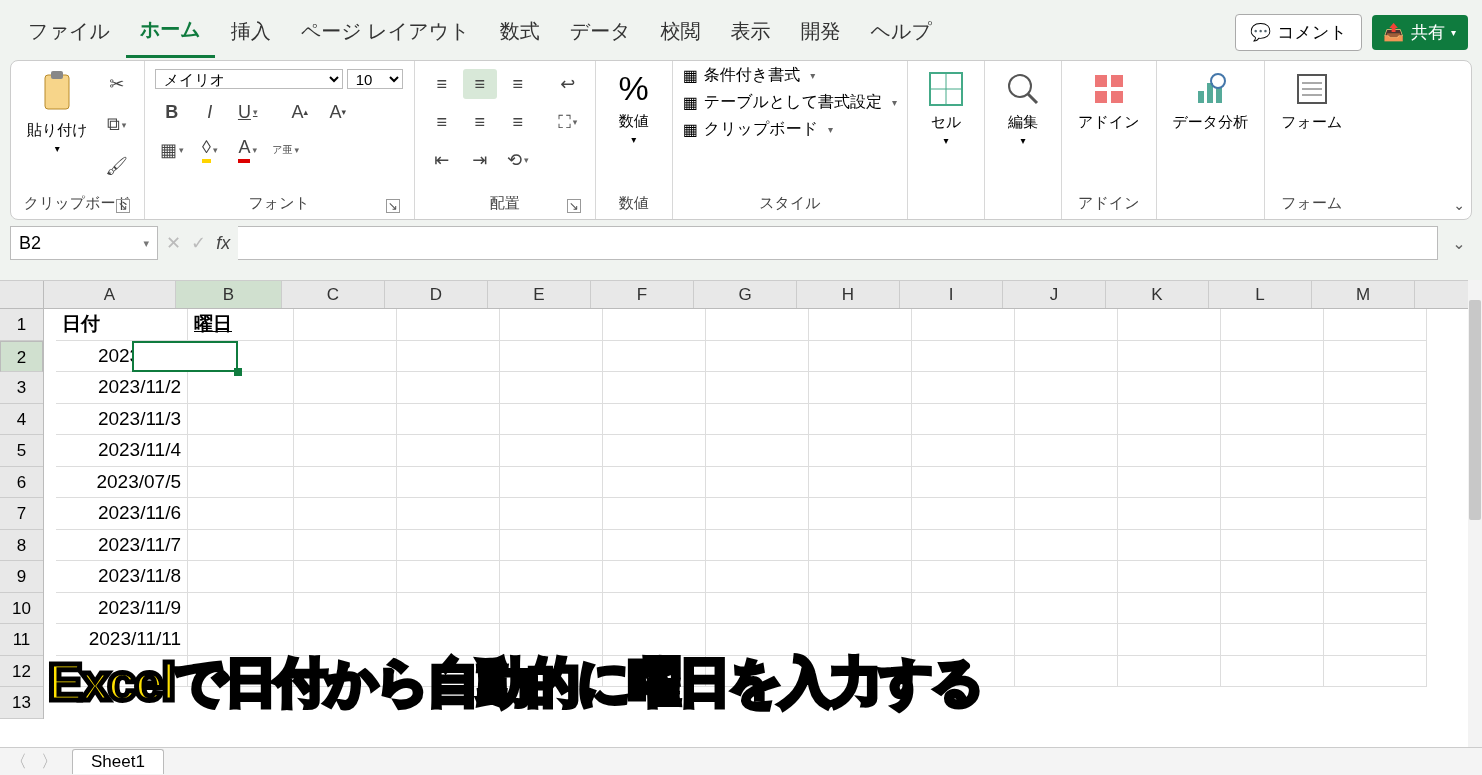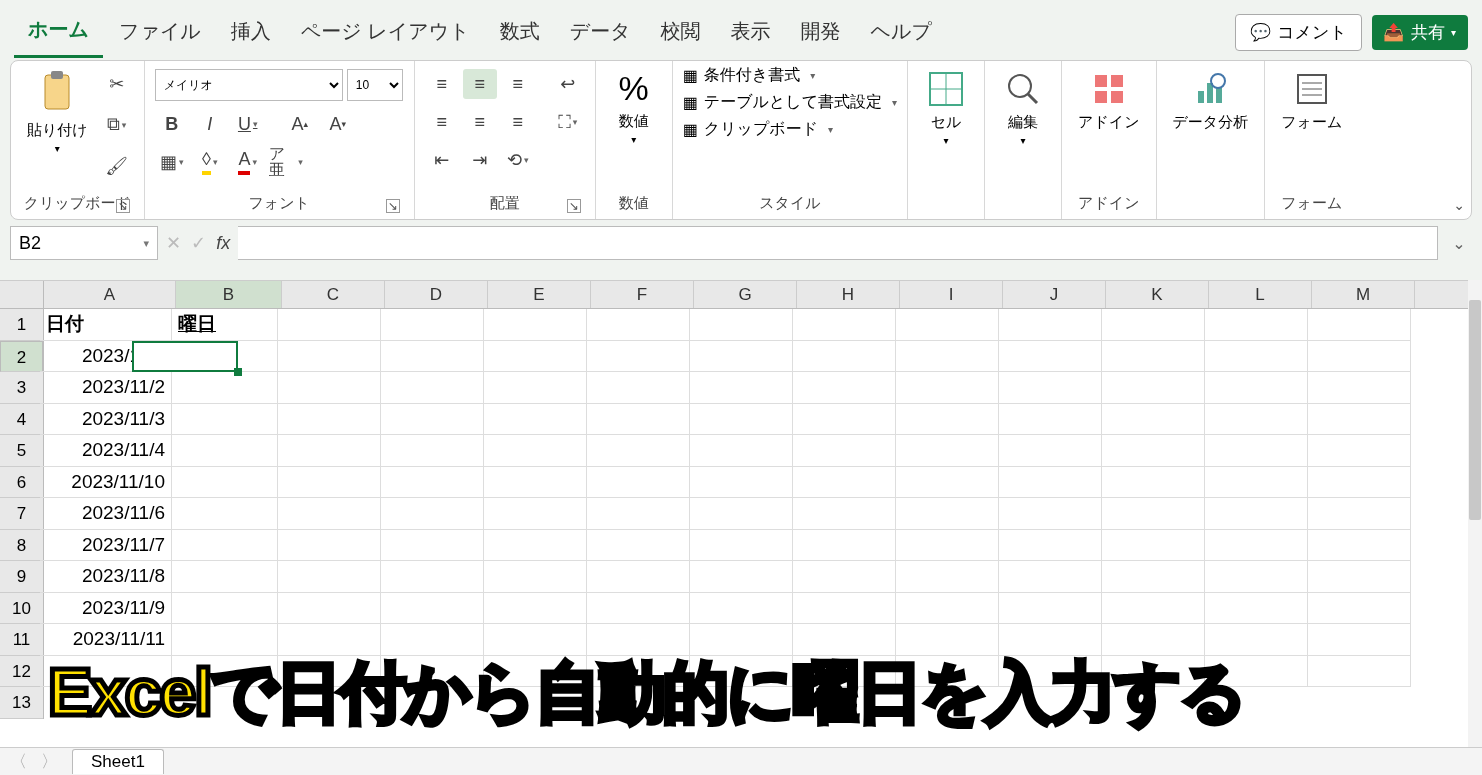--- a/index.html
+++ b/index.html
@@ -17,21 +17,21 @@
 .ribbon-group-body { flex:1; display:flex; align-items:flex-start; gap:6px; }
 .ribbon-group-label { text-align:center; font-size:15px; color:#444; padding:2px 0 4px; position:relative; }
 .dlaunch { position:absolute; right:4px; bottom:4px; font-size:12px; color:#555; border:1px solid #999; width:14px; height:14px; line-height:12px; text-align:center; }
 
 .big-btn { display:flex; flex-direction:column; align-items:center; justify-content:center; padding:4px 6px; min-width:56px; }
 .big-btn .lbl { font-size:15px; text-align:center; margin-top:4px; line-height:1.15; }
 .col { display:flex; flex-direction:column; gap:4px; justify-content:space-around; height:120px; }
 .row { display:flex; gap:4px; align-items:center; }
 .ico-btn { width:34px; height:30px; display:flex; align-items:center; justify-content:center; font-size:18px; color:#444; border-radius:3px; }
 .ico-btn.dd::after { content:"▾"; font-size:9px; margin-left:2px; color:#666; }
-.sel { border:1px solid #bbb; background:#fff; height:32px; font-size:12px; padding:0 4px; }
+.sel { border:1px solid #bbb; background:#fff; height:20px; font-size:15px; padding:0 4px; }
 
 .styles-col { display:flex; flex-direction:column; gap:6px; justify-content:center; font-size:16px; }
 .styles-item { display:flex; align-items:center; gap:6px; }
 .styles-item::after { content:"▾"; font-size:10px; color:#666; margin-left:4px; }
 
 .collapse-btn { position:absolute; right:6px; bottom:6px; font-size:14px; color:#555; }
 
 .namebar { display:flex; align-items:center; gap:8px; margin:6px 10px 0; }
 .namebox { width:148px; height:34px; border:1px solid #bbb; background:#fff; display:flex; align-items:center; padding:0 8px; font-size:18px; justify-content:space-between; }
 .fx-icons { display:flex; gap:10px; align-items:center; color:#888; font-size:18px; }
@@ -40,46 +40,46 @@
 .fbar-exp { width:26px; text-align:center; color:#666; }
 
 .grid-wrap { position:absolute; top:280px; left:0; right:14px; bottom:28px; background:#fff; border-top:1px solid #ccc; }
 .corner { position:absolute; left:0; top:0; width:44px; height:28px; background:#e8e8e8; border-right:1px solid #bbb; border-bottom:1px solid #bbb; }
 .col-headers { position:absolute; left:44px; top:0; right:0; height:28px; display:flex; background:#e8e8e8; border-bottom:1px solid #bbb; }
 .ch { border-right:1px solid #ccc; text-align:center; font-size:17px; line-height:28px; color:#333; }
 .ch.a { width:132px; } .ch.b { width:106px; background:#d0e0cf; } .ch.o { width:103px; }
 .row-headers { position:absolute; left:0; top:28px; width:44px; background:#e8e8e8; border-right:1px solid #bbb; }
 .rh { height:31.5px; border-bottom:1px solid #ccc; text-align:center; font-size:17px; line-height:31.5px; }
 .rh.sel { background:#d0e0cf; }
-.cells { position:absolute; left:40px; top:28px; right:0; }
+.cells { position:absolute; left:56px; top:28px; right:0; }
 .crow { display:flex; height:31.5px; }
 .cell { border-right:1px solid #ddd; border-bottom:1px solid #ddd; font-size:19px; padding:0 6px; display:flex; align-items:center; }
 .cell.a { width:132px; justify-content:flex-end; } 
 .cell.a.hdr { justify-content:flex-start; font-weight:600; }
 .cell.b { width:106px; font-weight:600;text-decoration:underline; }
 .cell.o { width:103px; }
 .sel-cell { position:absolute; border:2px solid #0f7b3e; background:#fff; }
 .sel-handle { position:absolute; width:8px; height:8px; background:#0f7b3e; }
 
 .vscroll { position:absolute; right:0; top:280px; width:14px; bottom:28px; background:#f3f3f3; }
 .vscroll-thumb { position:absolute; top:20px; width:12px; left:1px; height:220px; background:#c8c8c8; border-radius:2px; }
 
 .sheetbar { position:absolute; left:0; right:0; bottom:0; height:28px; background:#f4f4f4; border-top:1px solid #ccc; display:flex; align-items:center; padding:0 10px; gap:14px; font-size:17px; }
 .sheet-tab { background:#fff; border:1px solid #bbb; border-bottom:none; padding:2px 18px; border-radius:3px 3px 0 0; }
 
-.overlay-text { position:absolute; left:48px; top:648px; font-size:66px; font-weight:900; color:#ffe100; -webkit-text-stroke:5px #000; letter-spacing:-2px; white-space:nowrap; font-family:"Meiryo",sans-serif; }
+.overlay-text { position:absolute; left:48px; top:648px; font-size:52px; font-weight:900; color:#ffe100; -webkit-text-stroke:5px #000; letter-spacing:-2px; white-space:nowrap; font-family:"Meiryo",sans-serif; }
 
 svg { display:block; }
 </style>
 </head>
 <body>
 
 <div class="tabs">
+  <div class="tab">ファイル</div>
   <div class="tab active">ホーム</div>
-  <div class="tab">ファイル</div>
   <div class="tab">挿入</div>
   <div class="tab">ページ レイアウト</div>
   <div class="tab">数式</div>
   <div class="tab">データ</div>
   <div class="tab">校閲</div>
   <div class="tab">表示</div>
   <div class="tab">開発</div>
   <div class="tab">ヘルプ</div>
   <div class="tabs-right">
     <div class="btn-comment">
@@ -138,21 +138,21 @@
         <div class="ico-btn dd">
             <span>▦</span>
           </div>
         <div class="ico-btn dd">
             <span style="border-bottom:4px solid #ffd400;padding-bottom:1px">◊</span>
           </div>
         <div class="ico-btn dd">
             <span style="border-bottom:4px solid #d00;padding-bottom:1px">A</span>
           </div>
         <div class="ico-btn dd">
-            <span style="font-size:16px;line-height:1">ア亜</span>
+            <span style="font-size:10px;line-height:1">ア亜</span>
           </div>
       </div>
     </div>
     <div class="ribbon-group-label"><span>フォント</span><span class="dlaunch">↘</span></div>
   </div>
 
   <div class="ribbon-group">
     <div class="ribbon-group-body" style="flex-direction:column;gap:8px;padding-top:4px">
       <div class="row">
         <div class="ico-btn">≡</div>
@@ -404,21 +404,21 @@
         <div class="cell o"></div>
         <div class="cell o"></div>
         <div class="cell o"></div>
         <div class="cell o"></div>
         <div class="cell o"></div>
         <div class="cell o"></div>
         <div class="cell o"></div>
         <div class="cell o"></div>
       </div>
       <div class="crow">
-        <div class="cell a">2023/11/10</div>
+        <div class="cell a">2023/07/5</div>
         <div class="cell b"></div>
         <div class="cell o"></div>
         <div class="cell o"></div>
         <div class="cell o"></div>
         <div class="cell o"></div>
         <div class="cell o"></div>
         <div class="cell o"></div>
         <div class="cell o"></div>
         <div class="cell o"></div>
         <div class="cell o"></div>

